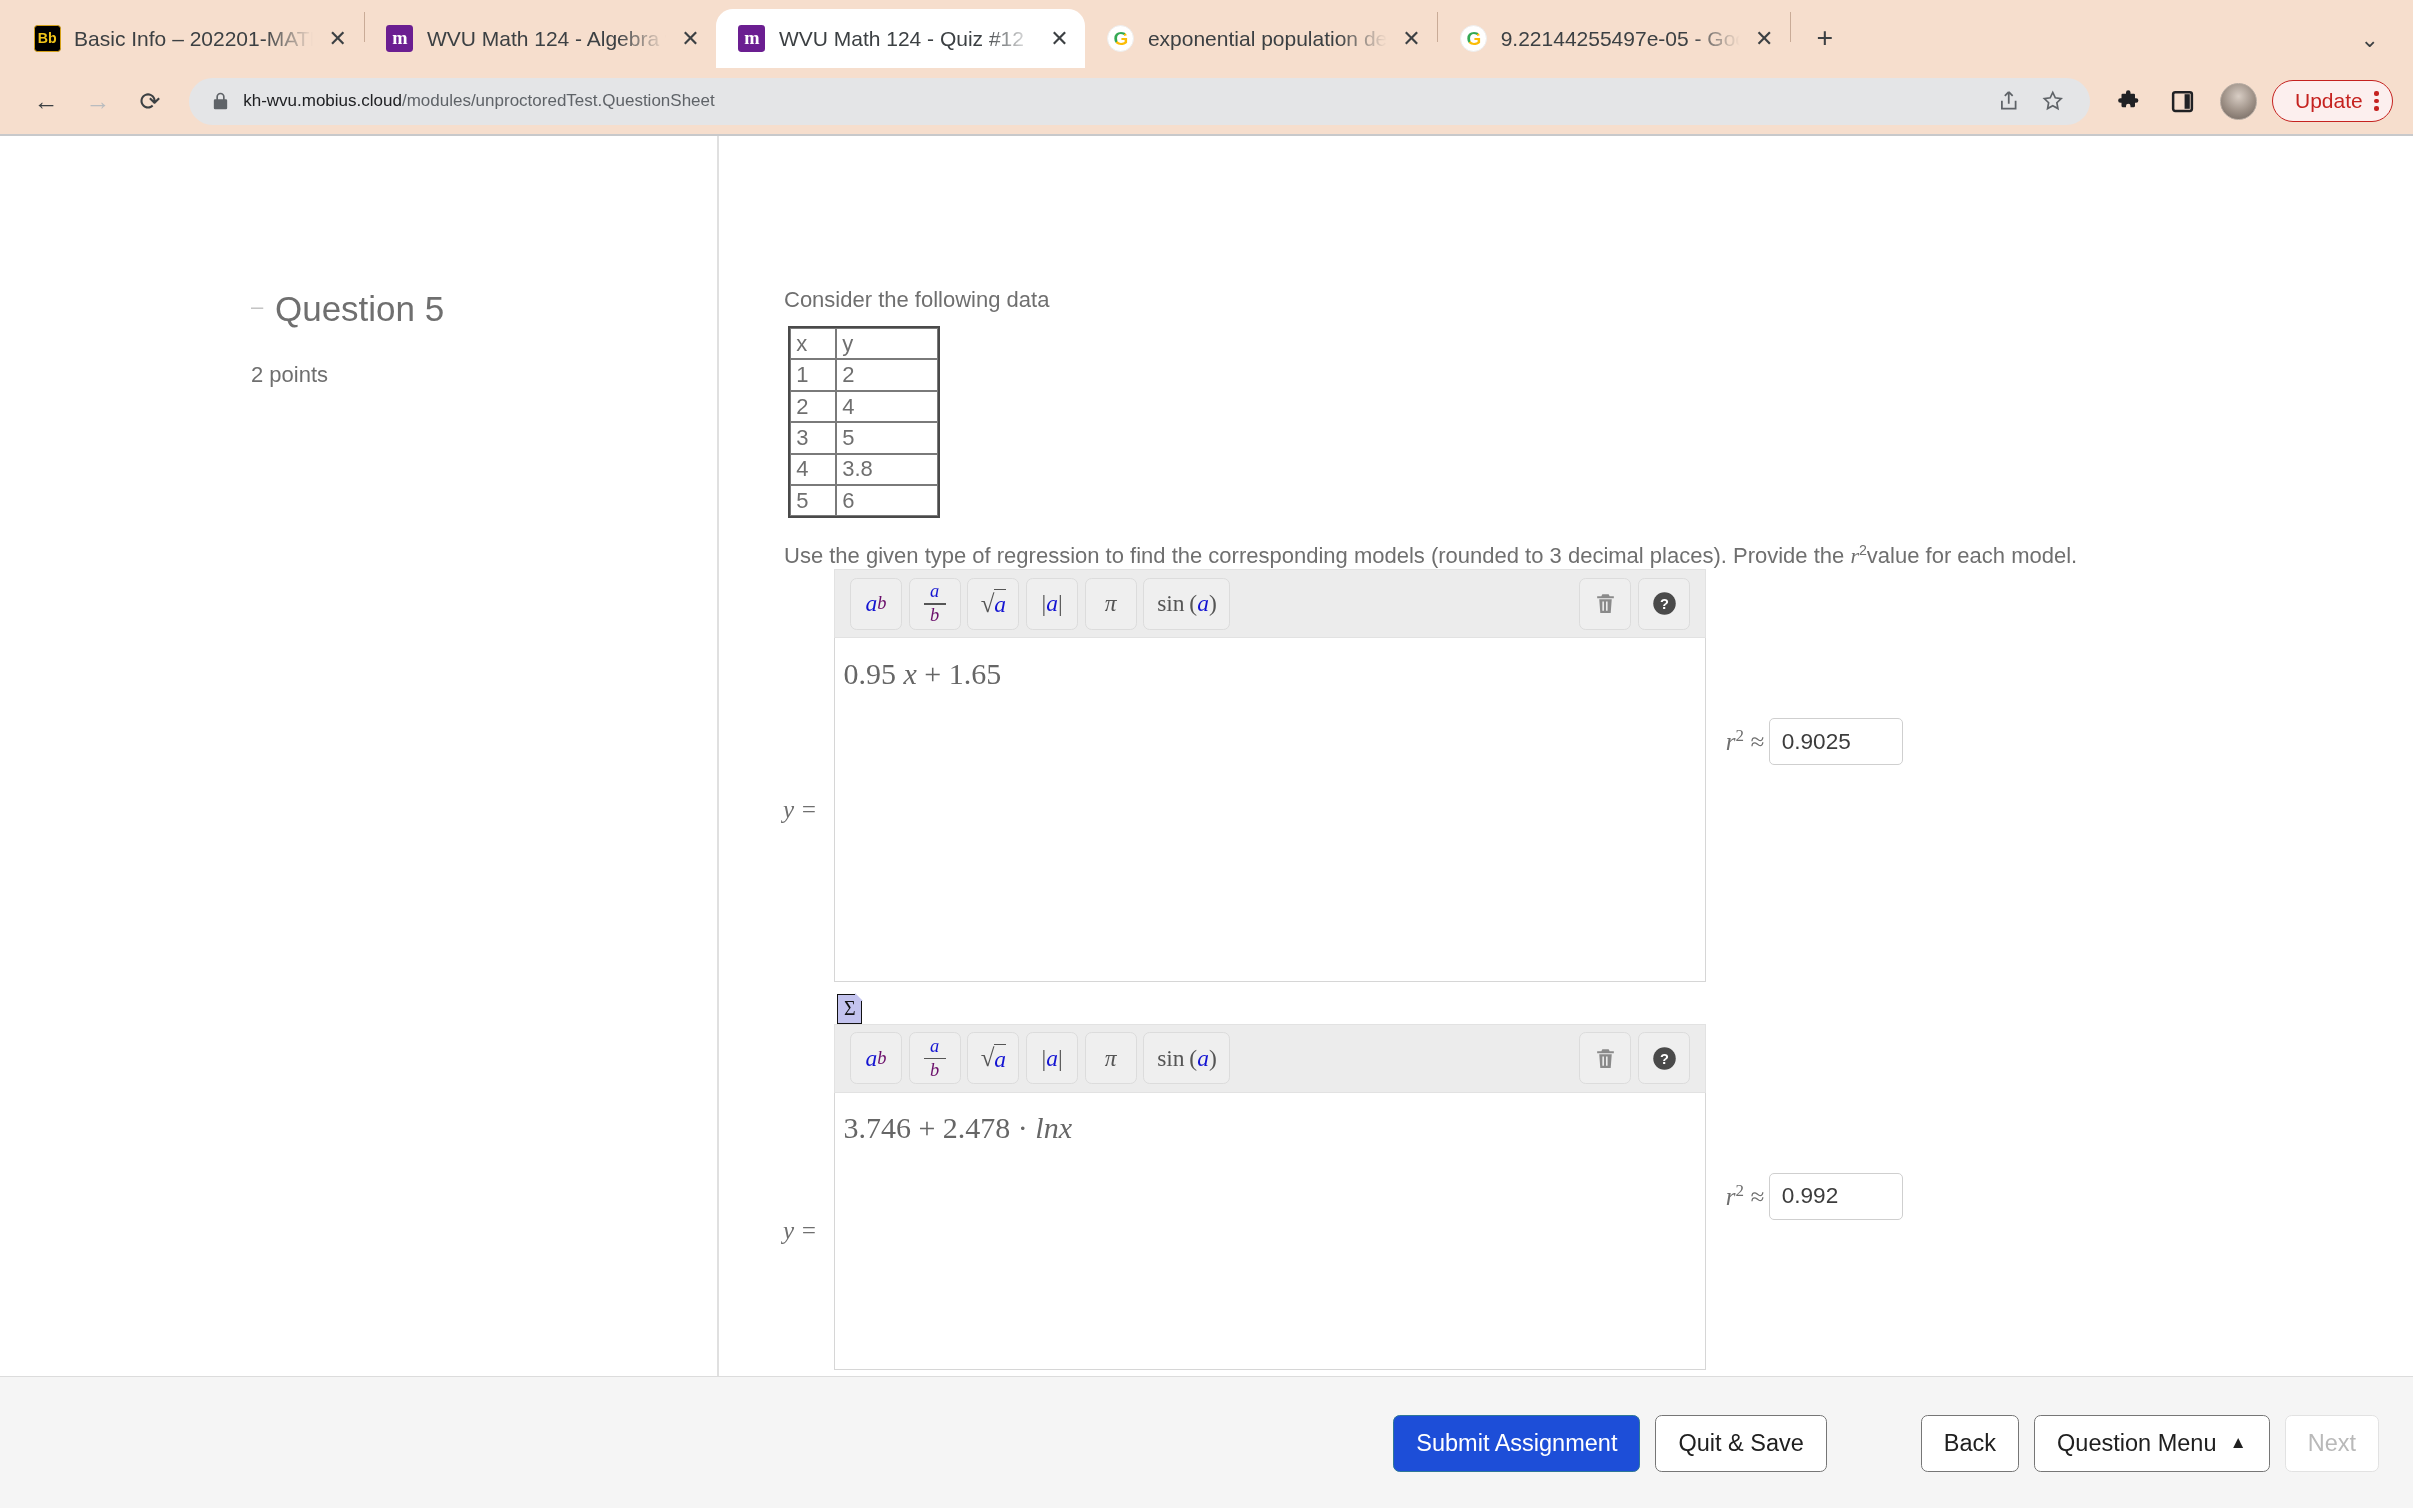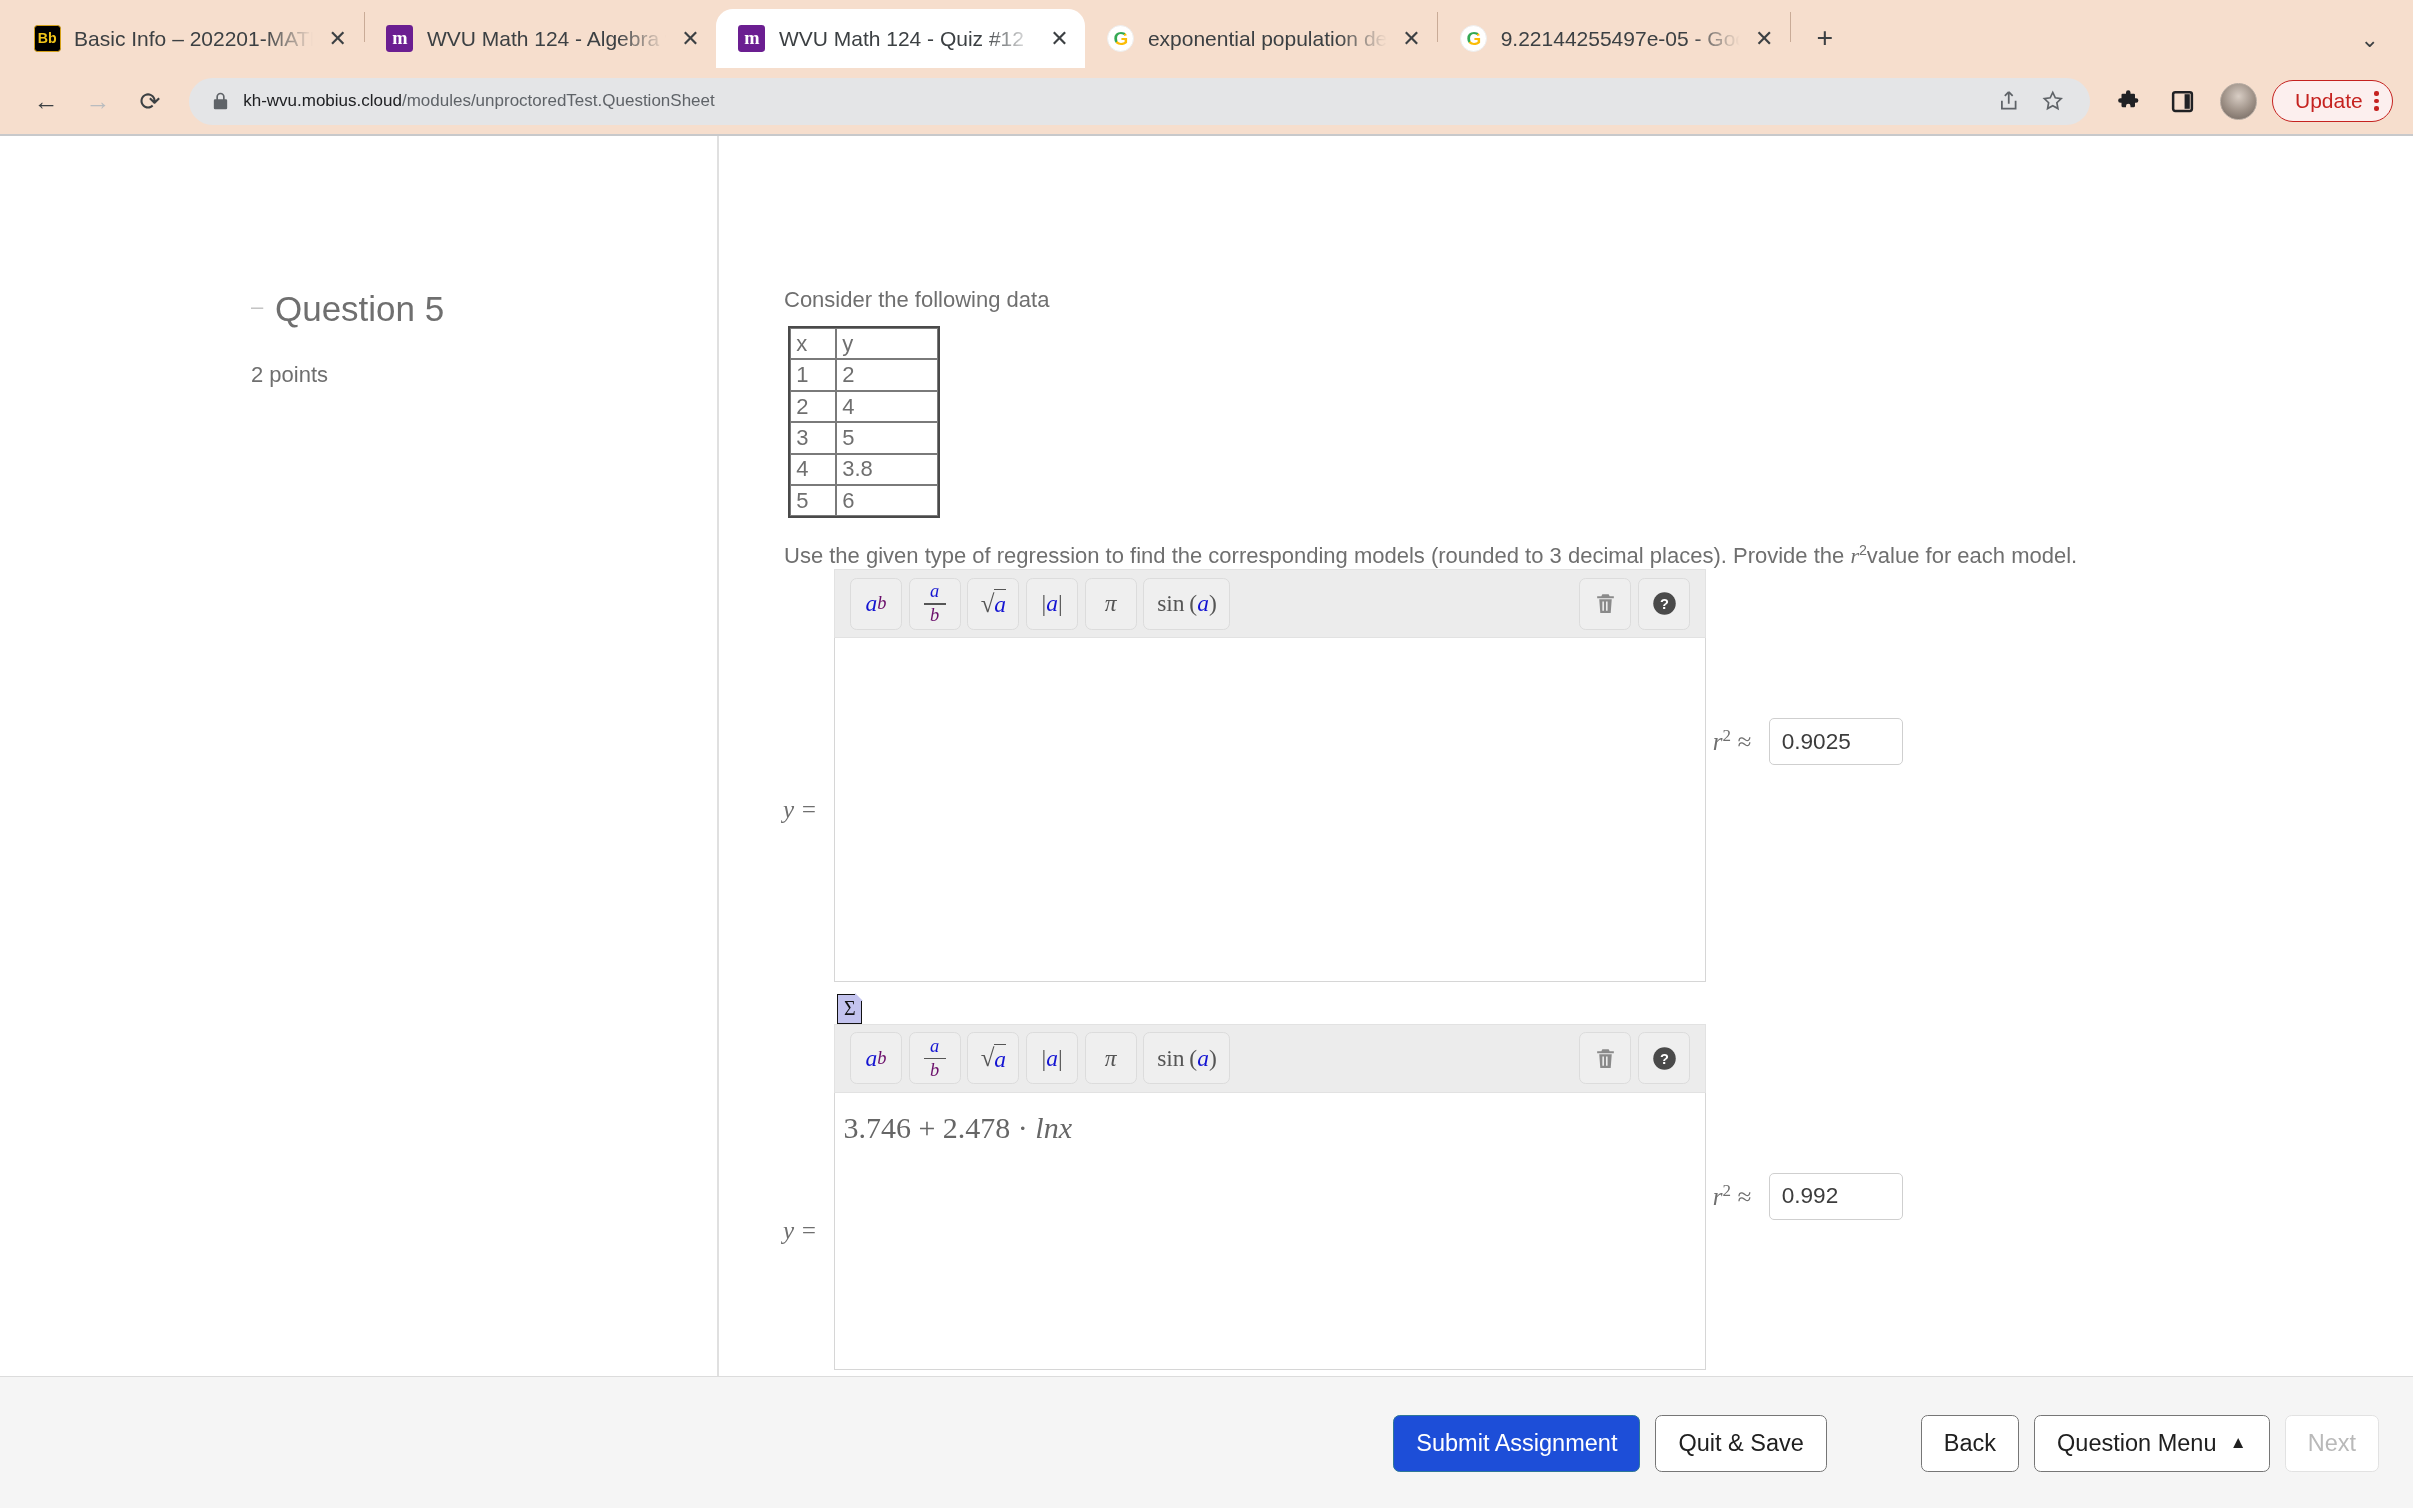--- a/index.html
+++ b/index.html
@@ -235,21 +235,21 @@
     display: flex; align-items: center; justify-content: center;
     font-family: "Liberation Serif", serif; font-size: 20px; color: #111;
     position: relative;
   }
   .sigma-icon::after {
     content: ""; position: absolute; right: -1.7px; top: -1.7px;
     border-left: 8.4px solid #C3C3EE; border-top: 8.4px solid #fff;
     border-right: 0; border-bottom: 0;
   }
 
-  .rbox { position: absolute; display: flex; align-items: center; gap: 18px; }
+  .rbox { position: absolute; display: flex; align-items: center; gap: 5px; }
   .rlabel { font-family: "Liberation Serif", serif; font-size: 25px; color: #6f6f6f; font-style: italic; }
   .rlabel sup { font-style: normal; font-size: 17px; }
   .rinput {
     width: 134px; height: 47px;
     border: 0.8px solid #cfcfcf; border-radius: 5px; background: #fff;
     display: flex; align-items: center; padding-left: 11.7px;
     font-size: 22.6px; color: #3c3c3c;
   }
 
   
@@ -456,20 +456,26 @@
             <svg width="27" height="27" viewBox="0 0 24 24">
                 <circle cx="12" cy="12" r="10" fill="#4a4a4a"></circle>
                 <text x="12" y="17" font-size="13" font-family="Liberation Sans, sans-serif" font-weight="bold" fill="#fff" text-anchor="middle">?</text>
               </svg>
           </div>
         </div>
       </div>
 
       <div class="answerbox tall">
         <div class="yeq">y =</div>
+        <div class="ans-text">
+          <span>0.95</span>
+          <i>x</i>
+          <span>+</span>
+          <span>1.65</span>
+        </div>
       </div>
       <div class="sigma-icon">Σ</div>
 
       <div class="rbox" style="right:-197px; top:149px;">
         <span class="rlabel"><i>r</i><sup>2</sup> <span>≈</span></span>
         <span class="rinput">0.9025</span>
       </div>
     </div>
 
 

